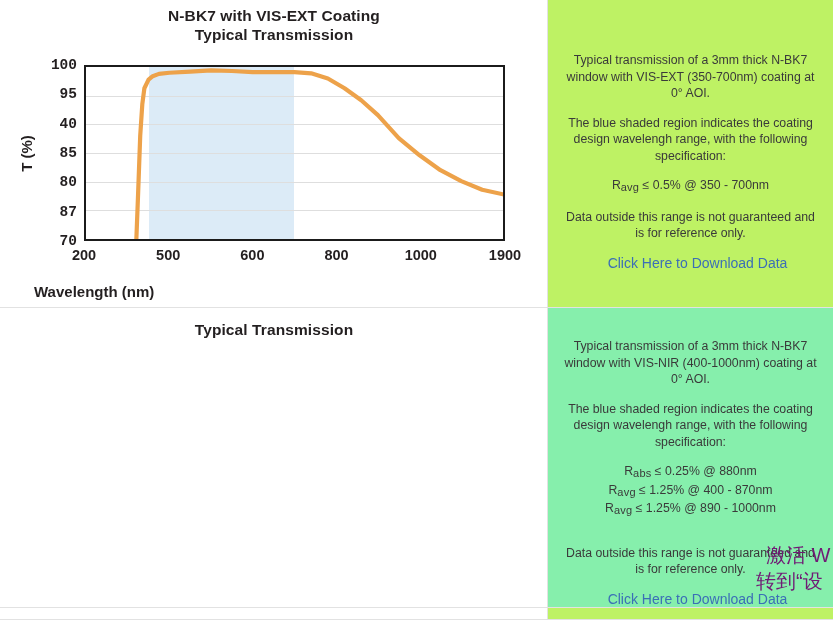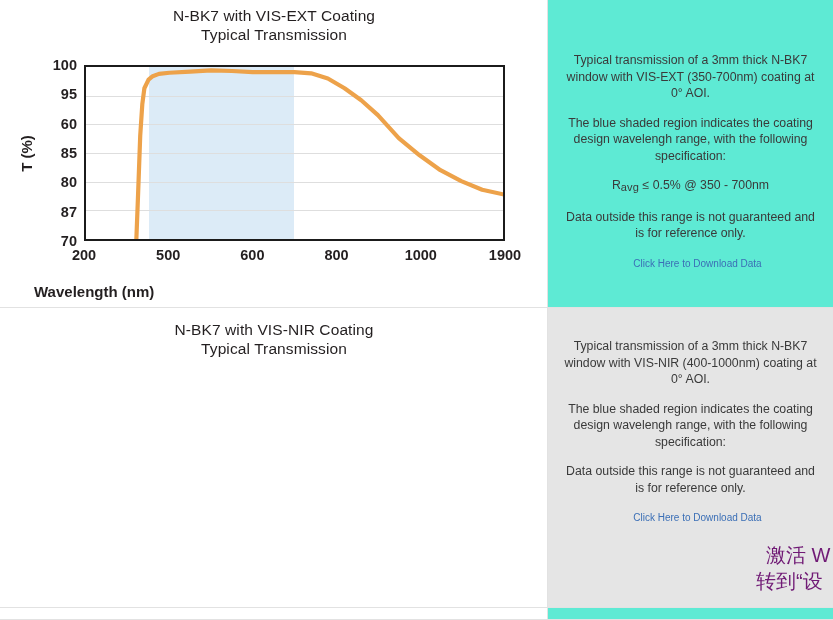--- a/index.html
+++ b/index.html
@@ -11,42 +11,42 @@
 
   
   .row{position:relative;box-sizing:border-box;border-bottom:1px solid #e2e2e2;}
   .row-1{height:308px;}
   .row-2{height:300px;}
   .row-3{height:12px;}
 
   .cell-chart{position:absolute;left:0;top:0;width:548px;height:100%;box-sizing:border-box;
               border-right:1px solid #e2e2e2;background:#fff;}
   .cell-text{position:absolute;left:548px;top:0;width:285px;height:100%;box-sizing:border-box;}
-  .cell-text.white{background:#5eead4;}
-  .cell-text.gray{background:#e5e5e5;}
+  .cell-text.white{background:#bef264;}
+  .cell-text.gray{background:#86efac;}
 
   
   .chart{position:absolute;left:0;top:0;width:548px;height:100%;}
   .chart-title{position:absolute;left:0;width:548px;text-align:center;
-    font-weight:normal;font-size:15.5px;line-height:19px;color:#231f20;letter-spacing:.1px;}
+    font-weight:bold;font-size:15.5px;line-height:19px;color:#231f20;letter-spacing:.1px;}
   .c1 .chart-title{top:6px;}
   .c2 .chart-title{top:12px;}
 
   .plotwrap{position:absolute;}
   .c1 .plotwrap{left:84px;top:65px;width:421px;height:176px;}
 
   .plot{position:absolute;left:0;top:0;width:100%;height:100%;
         box-sizing:border-box;border:2.2px solid #1b1b1b;background:#fff;overflow:hidden;}
   .shade{position:absolute;top:0;bottom:0;background:#dcebf7;}
   .grid{position:absolute;left:0;right:0;height:1px;background:#dedede;}
   .svgcurve{position:absolute;left:0;top:0;width:100%;height:100%;overflow:visible;}
 
   
   .ylab{position:absolute;right:100%;margin-right:7px;transform:translateY(-50%);
-        font-weight:bold;font-size:14.5px;color:#231f20;white-space:nowrap;}
+        font-weight:bold;font-size:14.5px;color:#231f20;white-space:nowrap;font-family:Liberation Mono, monospace;}
   
   .xlab{position:absolute;top:100%;margin-top:6px;transform:translateX(-50%);
         font-weight:bold;font-size:14.5px;color:#231f20;white-space:nowrap;}
 
   .axis-title-y{position:absolute;font-weight:bold;font-size:15px;color:#231f20;
       transform:rotate(-90deg);transform-origin:center center;white-space:nowrap;}
   .c1 .axis-title-y{left:6px;top:145px;width:40px;text-align:center;}
 
   .axis-title-x{position:absolute;width:548px;left:34px;text-align:left;
       font-weight:bold;font-size:15px;color:#231f20;}
@@ -54,21 +54,21 @@
 
   
   .txtbody{position:absolute;left:14px;right:14px;text-align:center;
            font-size:12.3px;line-height:16.5px;color:#3a3a3a;}
   .r1 .txtbody{top:52px;}
   .r2 .txtbody{top:30px;}
   .txtbody p{margin:0 0 13px 0;}
   .txtbody p.specs{margin-bottom:13px;line-height:17px;}
   .txtbody p.spacer-extra{margin-bottom:26px;}
   .sub{font-size:11px;vertical-align:-1.5px;letter-spacing:.2px;}
-  .dl{color:#3b6fb6;font-size:10px;cursor:pointer;margin-left:14px;}
+  .dl{color:#3b6fb6;font-size:14px;cursor:pointer;margin-left:14px;}
 
   
   .wm{position:absolute;color:#701a75;font-size:20px;line-height:26px;
       pointer-events:none;white-space:nowrap;}
   .wm1{left:766px;top:542px;}
   .wm2{left:756px;top:568px;}
 </style>
 </head>
 <body>
 
@@ -84,21 +84,21 @@
           <div>Typical Transmission</div>
         </div>
 
         <div class="axis-title-y">T (%)</div>
         <div class="axis-title-x">Wavelength (nm)</div>
 
         <div class="plotwrap">
 
           <div class="ylab" style="top:0%">100</div>
           <div class="ylab" style="top:16.667%">95</div>
-          <div class="ylab" style="top:33.333%">60</div>
+          <div class="ylab" style="top:33.333%">40</div>
           <div class="ylab" style="top:50%">85</div>
           <div class="ylab" style="top:66.667%">80</div>
           <div class="ylab" style="top:83.333%">87</div>
           <div class="ylab" style="top:100%">70</div>
 
           <div class="xlab" style="left:0%">200</div>
           <div class="xlab" style="left:20%">500</div>
           <div class="xlab" style="left:40%">600</div>
           <div class="xlab" style="left:60%">800</div>
           <div class="xlab" style="left:80%">1000</div>
@@ -132,31 +132,35 @@
       </div>
     </div>
   </div>
 
   <div class="row row-2">
 
     <div class="cell-chart">
       <div class="chart c2">
 
         <div class="chart-title">
-          <div>N-BK7 with VIS-NIR Coating</div>
           <div>Typical Transmission</div>
         </div>
 
       </div>
     </div>
 
     <div class="cell-text gray r2">
       <div class="txtbody">
         <p>Typical transmission of a 3mm thick N-BK7 window with VIS-NIR (400-1000nm) coating at 0° AOI.</p>
         <p>The blue shaded region indicates the coating design wavelengh range, with the following specification:</p>
+        <p class="specs spacer-extra">
+          <span><span>R</span><span class="sub">abs</span><span> ≤ 0.25% @ 880nm</span></span><br>
+          <span><span>R</span><span class="sub">avg</span><span> ≤ 1.25% @ 400 - 870nm</span></span><br>
+          <span><span>R</span><span class="sub">avg</span><span> ≤ 1.25% @ 890 - 1000nm</span></span>
+        </p>
         <p>Data outside this range is not guaranteed and is for reference only.</p>
         <p><a class="dl">Click Here to Download Data</a></p>
       </div>
     </div>
   </div>
 
   <div class="row row-3">
     <div class="cell-chart"></div>
     <div class="cell-text white"></div>
   </div>

